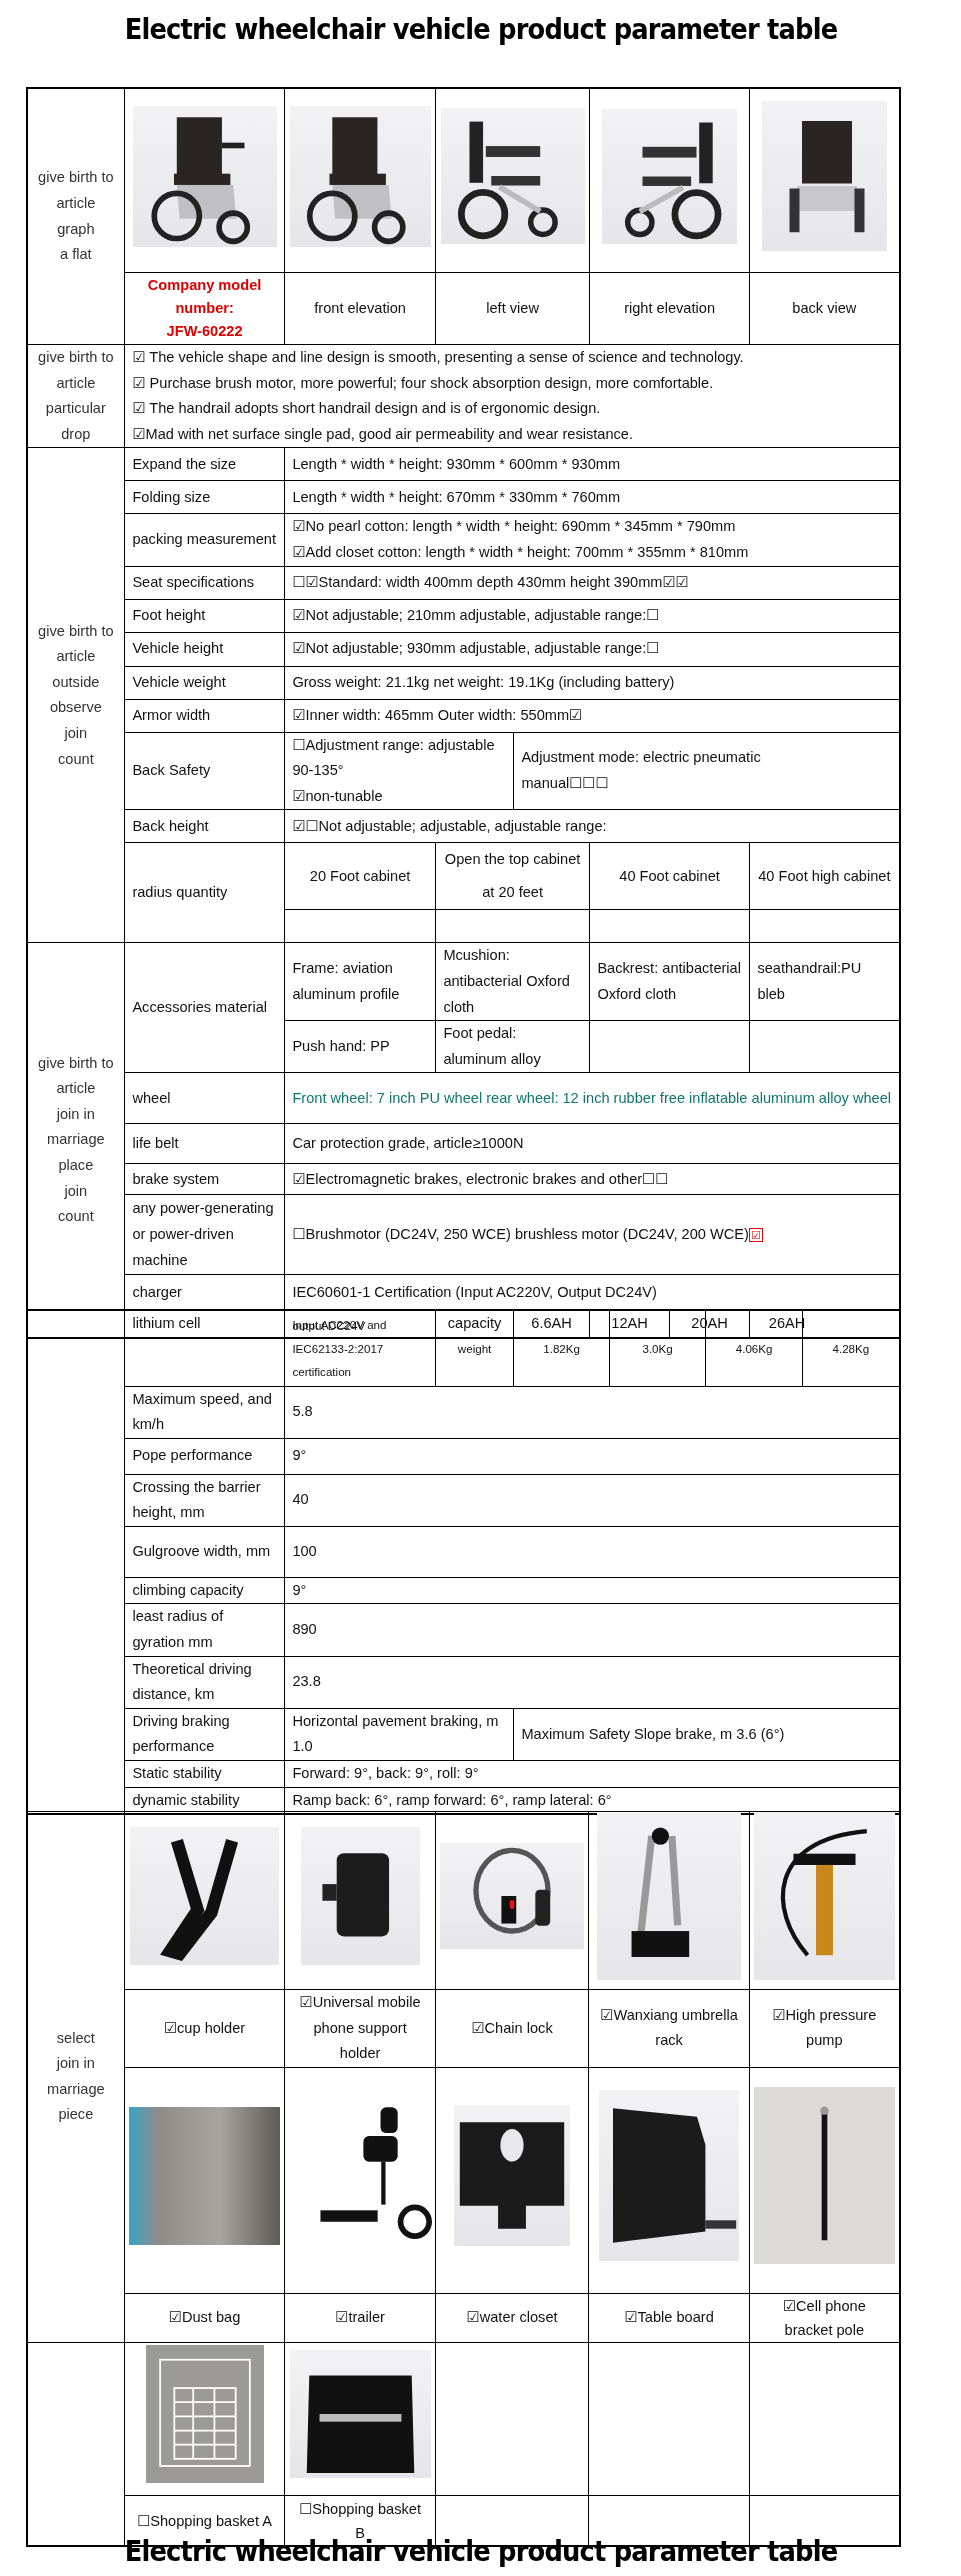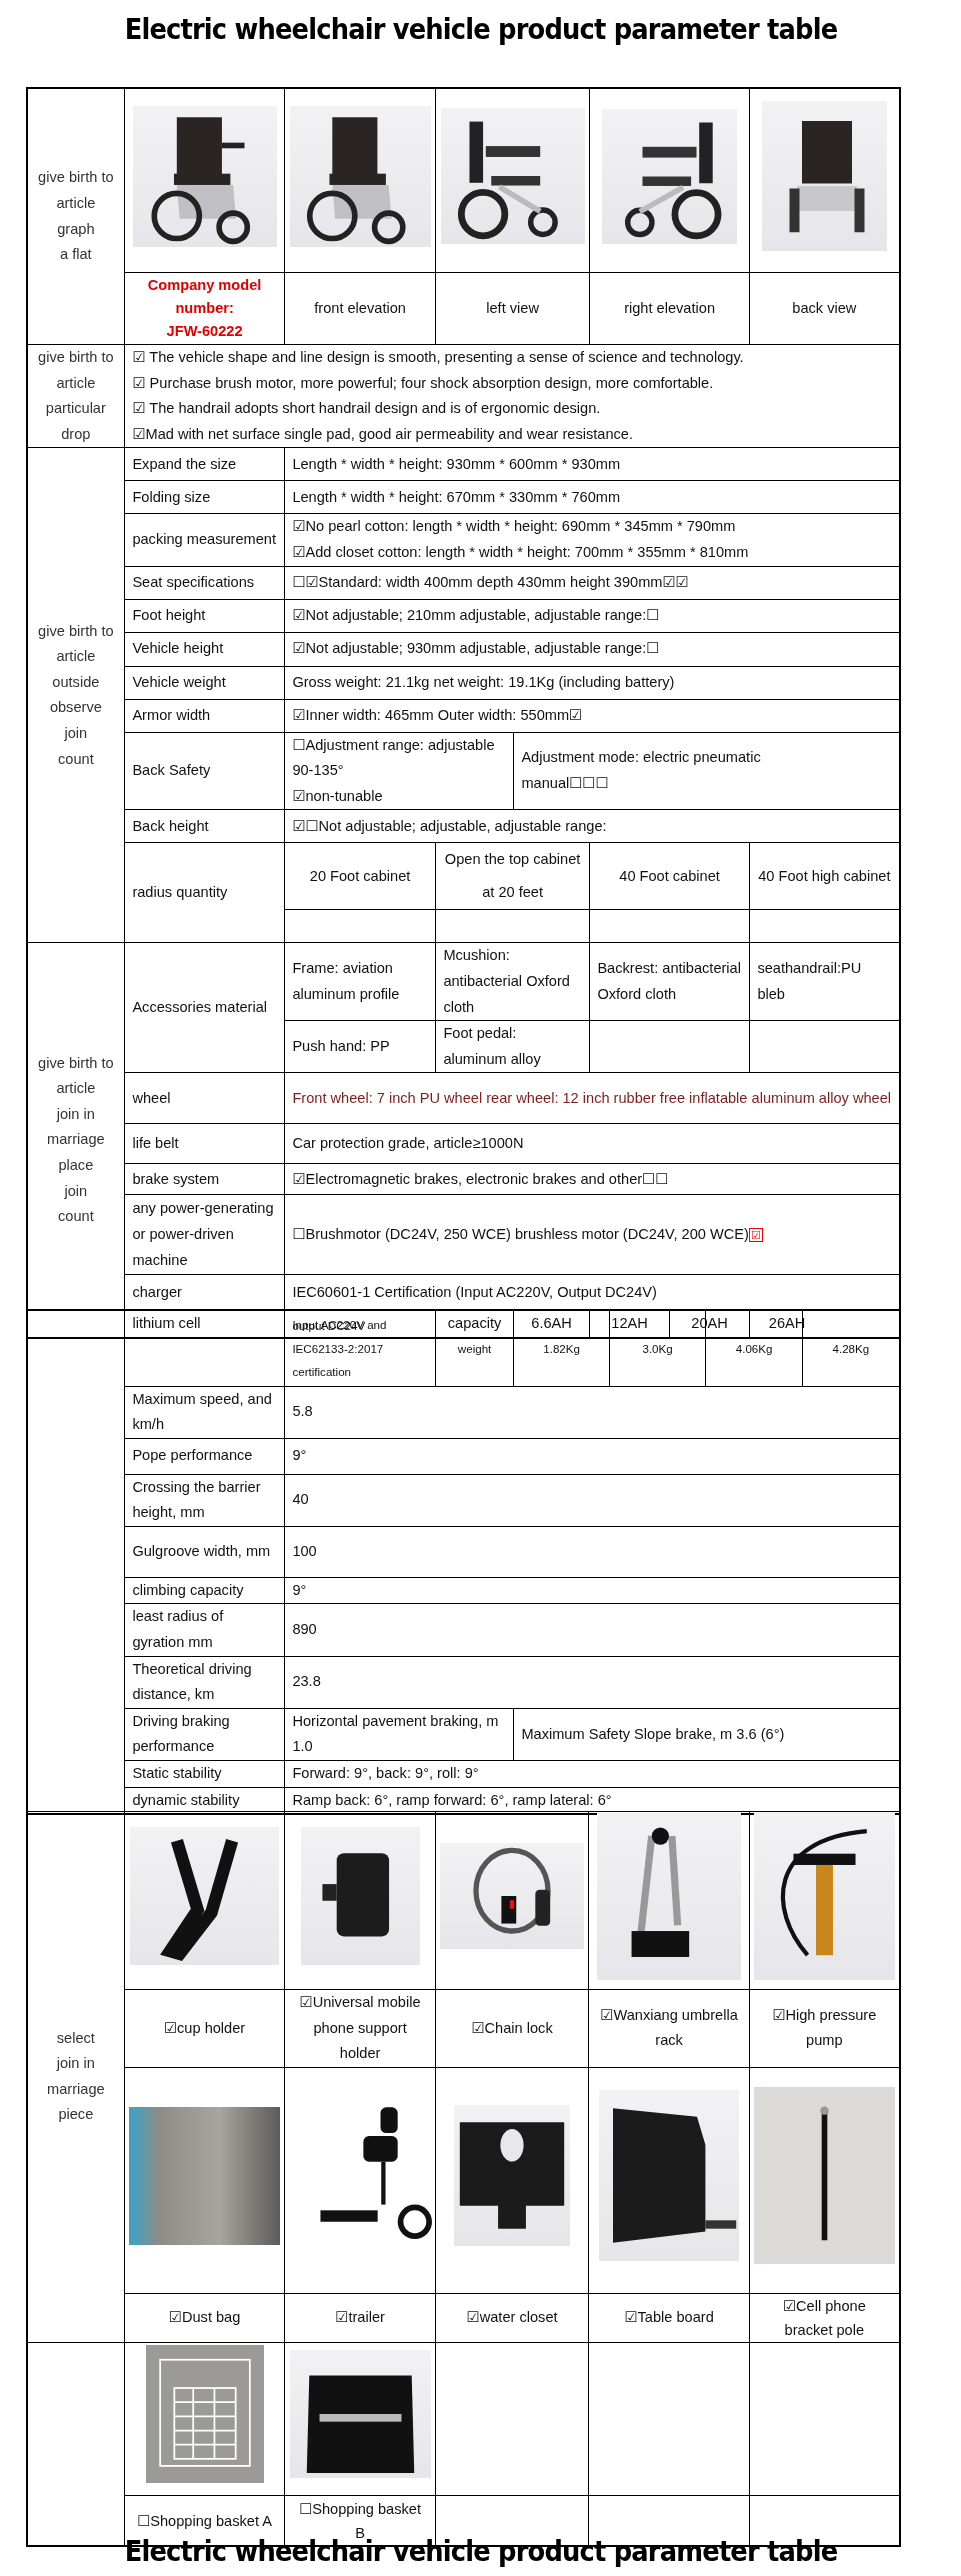--- a/index.html
+++ b/index.html
@@ -7,21 +7,21 @@
   .title { position:absolute; left:0; width:962px; text-align:center; font-family:"DejaVu Sans", sans-serif; font-weight:bold; font-size:28px; letter-spacing:-0.9px; transform:scaleX(0.92); color:#000; }
   .title.top { top:13.4px; }
   .title.bottom { top:2535px; }
   table.spec { position:absolute; left:25.6px; width:873px; border-collapse:collapse; table-layout:fixed; border:2.4px double #000; font-size:14.6px; line-height:25.6px; }
   table.spec td { border:1.2px solid #000; padding:0 7.3px; vertical-align:middle; overflow:hidden; }
   table.t1 { top:67px;margin-top:20px; }
   table.t2 { top:1309px; }
   .cat { text-align:center; color:#333; font-size:14.6px; line-height:25.6px; padding:0 2.4px !important; }
   .center { text-align:center; }
   .red-bold { color:#e00000; font-weight:bold; text-align:center; }
-  .blue { color:#7f1d1d; }
+  .blue { color:#0f766e; }
   .small { font-size:11.6px; line-height:23px; }
   .imgcell { height:268px; padding:0 !important; text-align:center; }
   .photo { display:inline-block; position:relative; background:linear-gradient(180deg,#f2f2f4 0%,#e6e6ea 100%); }
   .photo svg { width:100%; height:100%; display:block; }
   .redbox { display:inline-block; border:1.2px solid #e00; color:#e00; font-size:11px; line-height:12px; width:12px; text-align:center; vertical-align:middle; }
 </style>
 </head>
 <body>
 
 <div class="title top">Electric wheelchair vehicle product parameter table</div>

